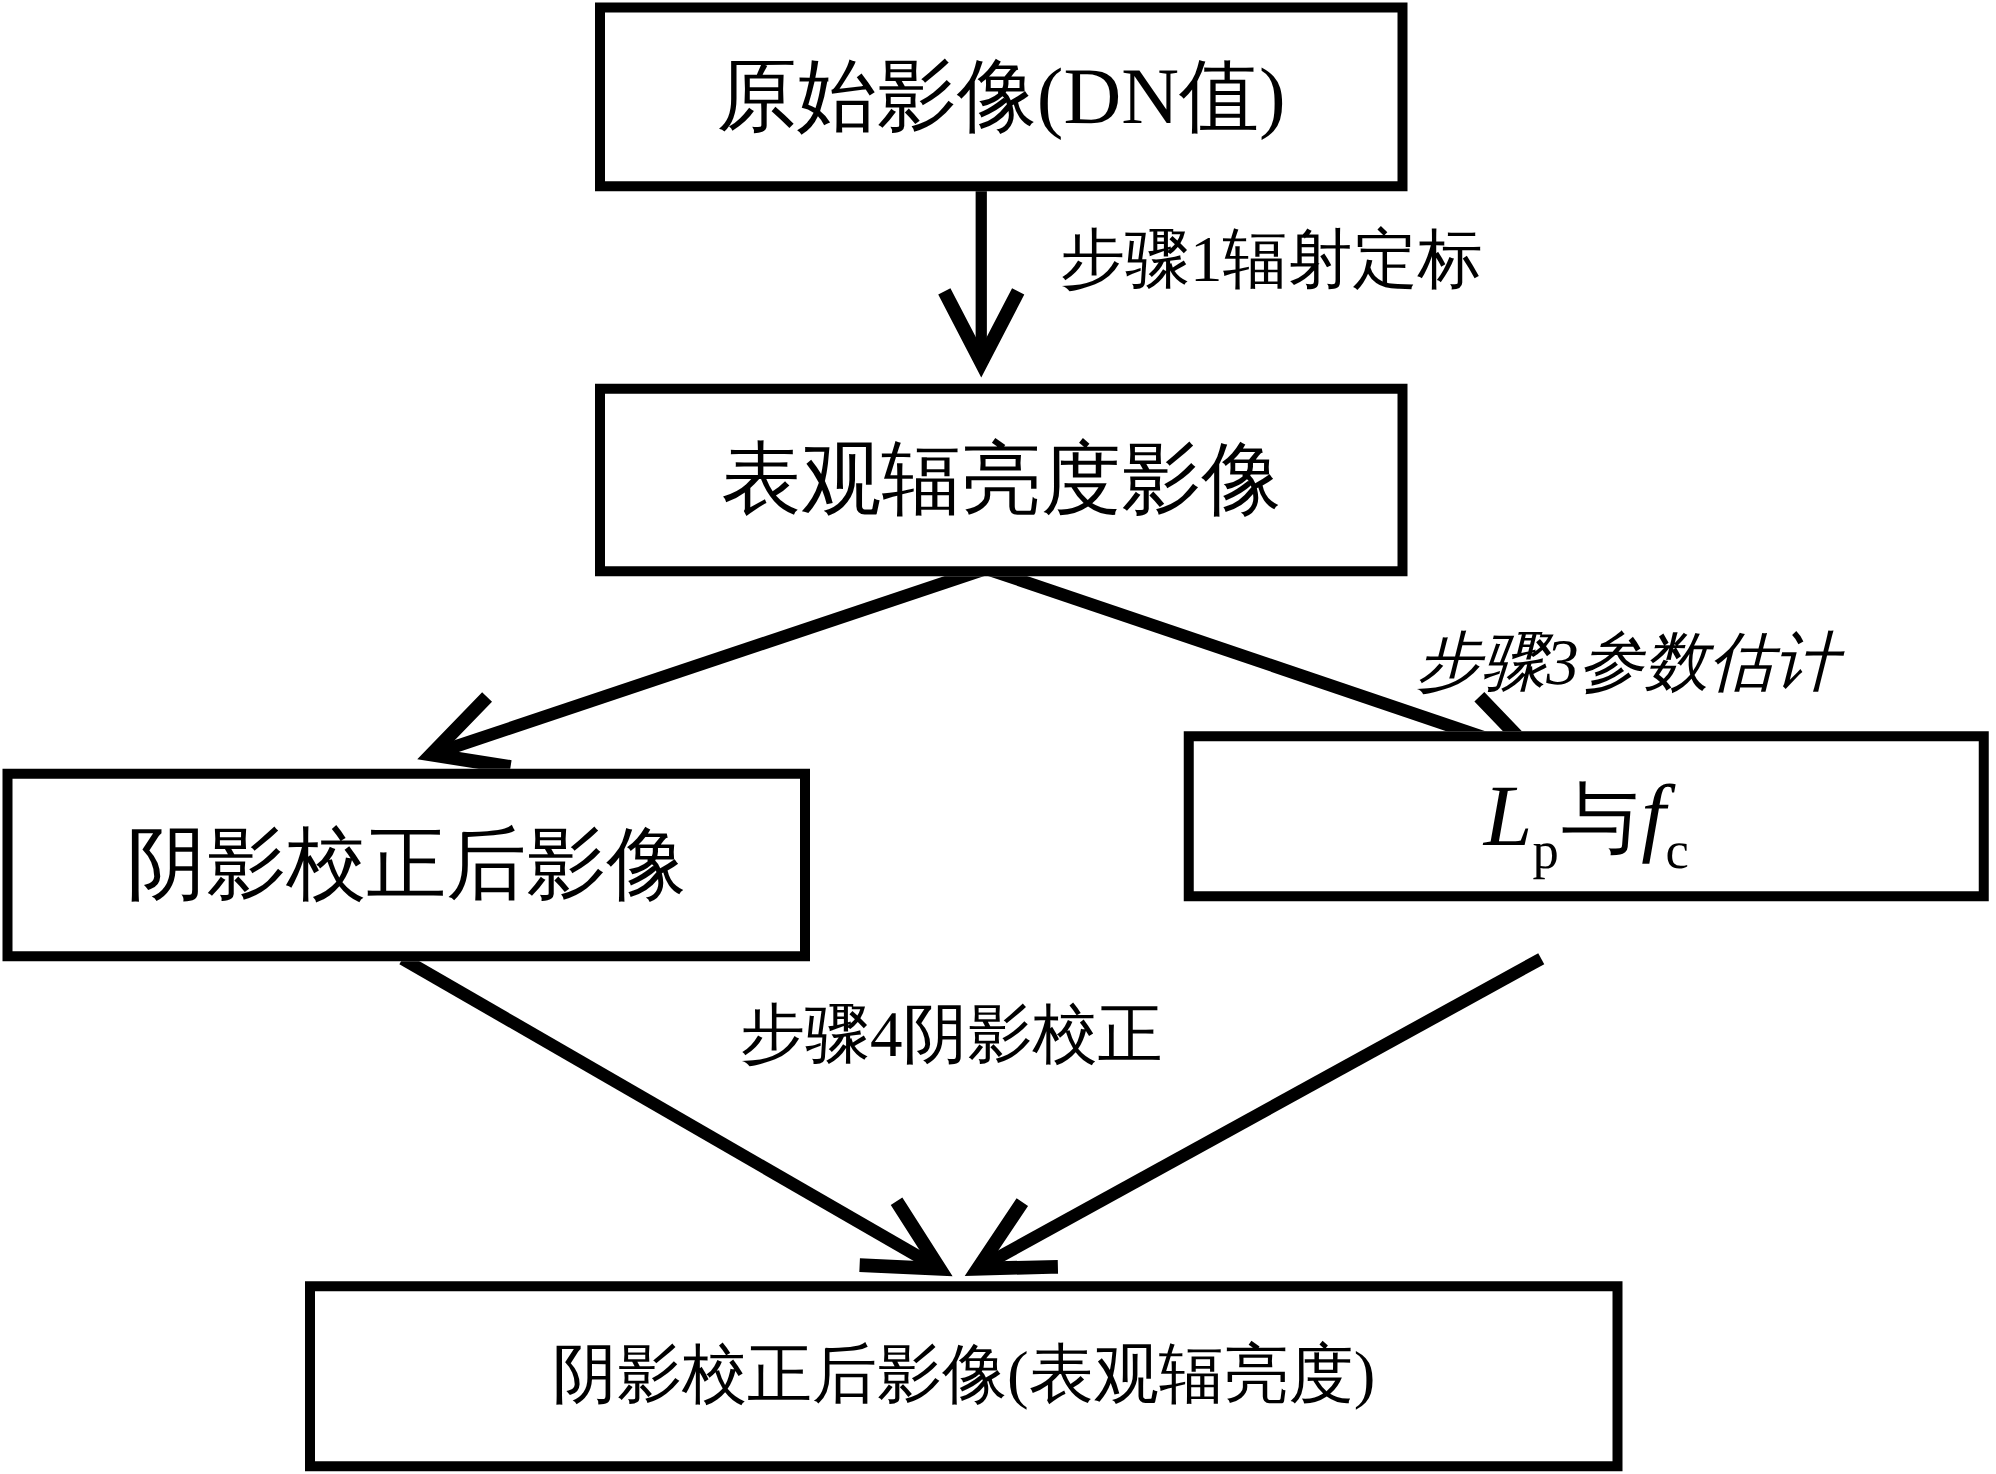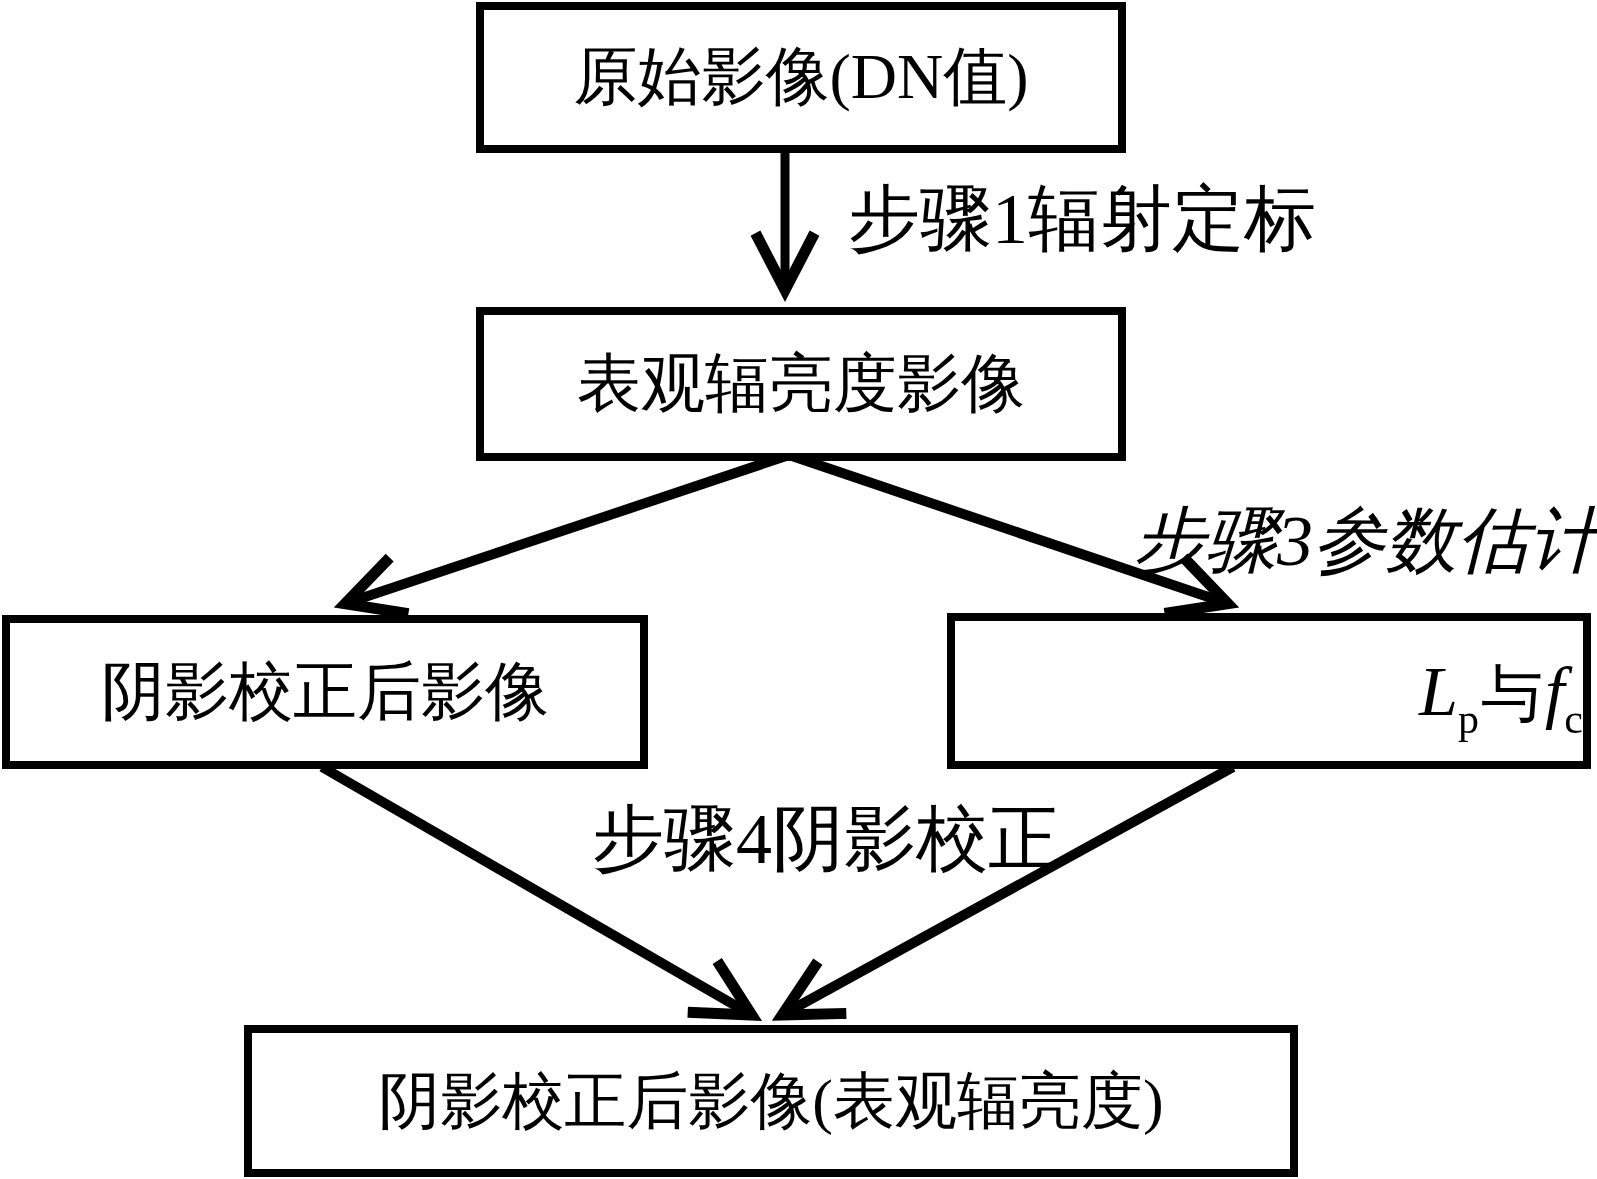--- a/index.html
+++ b/index.html
@@ -31,29 +31,29 @@
     display: flex;
     align-items: center;
     justify-content: center;
     text-align: center;
     font-size: 64px;
     line-height: 1.1;
     white-space: nowrap;
   }
   .edge-label {
     position: absolute;
-    font-size: 72px;
+    font-size: 52px;
     line-height: 1.1;
     white-space: nowrap;
   }
   #node-original  { left: 476px; top: 2px;    width: 650px; height: 151px; }
   #node-radiance  { left: 476px; top: 307px;  width: 650px; height: 154px; }
   #node-mask      { left: 2px;   top: 615px;  width: 646px; height: 154px; }
-  #node-params    { left: 947px; top: 613px;  width: 644px; height: 156px; justify-content: flex-end; }
-  #node-corrected { left: 244px; top: 1025px; width: 1054px; height: 152px; font-size: 62px; }
+  #node-params    { left: 947px; top: 585px;  width: 644px; height: 136px; }
+  #node-corrected { left: 244px; top: 1025px; width: 1054px; height: 152px; font-size: 52px; }
 
   #label-step1 { left: 848px;  top: 180px; }
   #label-step2 { left: 2px;    top: 486px; }
   #label-step3 { left: 1133px; top: 502px; font-style: italic; }
   #label-step4 { left: 563px;  top: 800px; margin-left: 29px; }
 
   .it {
     font-style: italic;
     font-size: 70px;
   }

